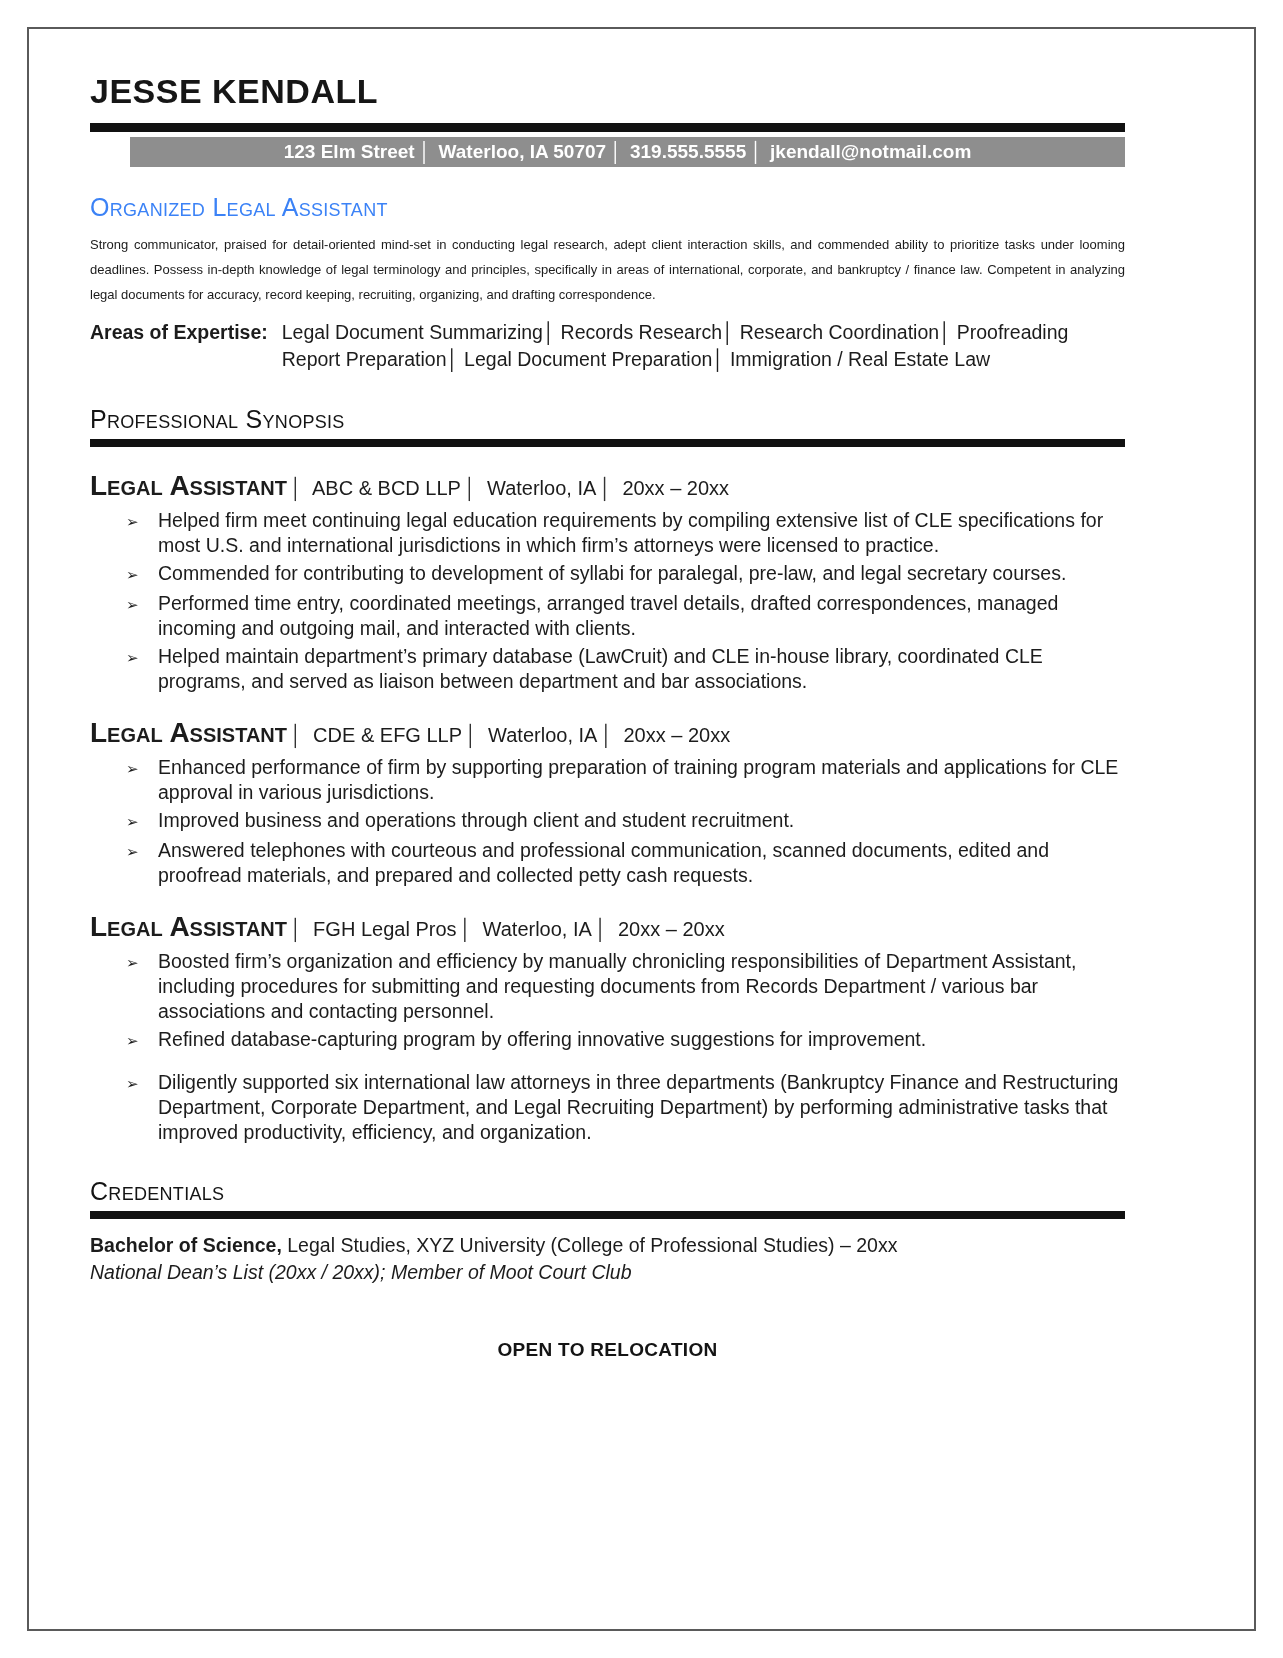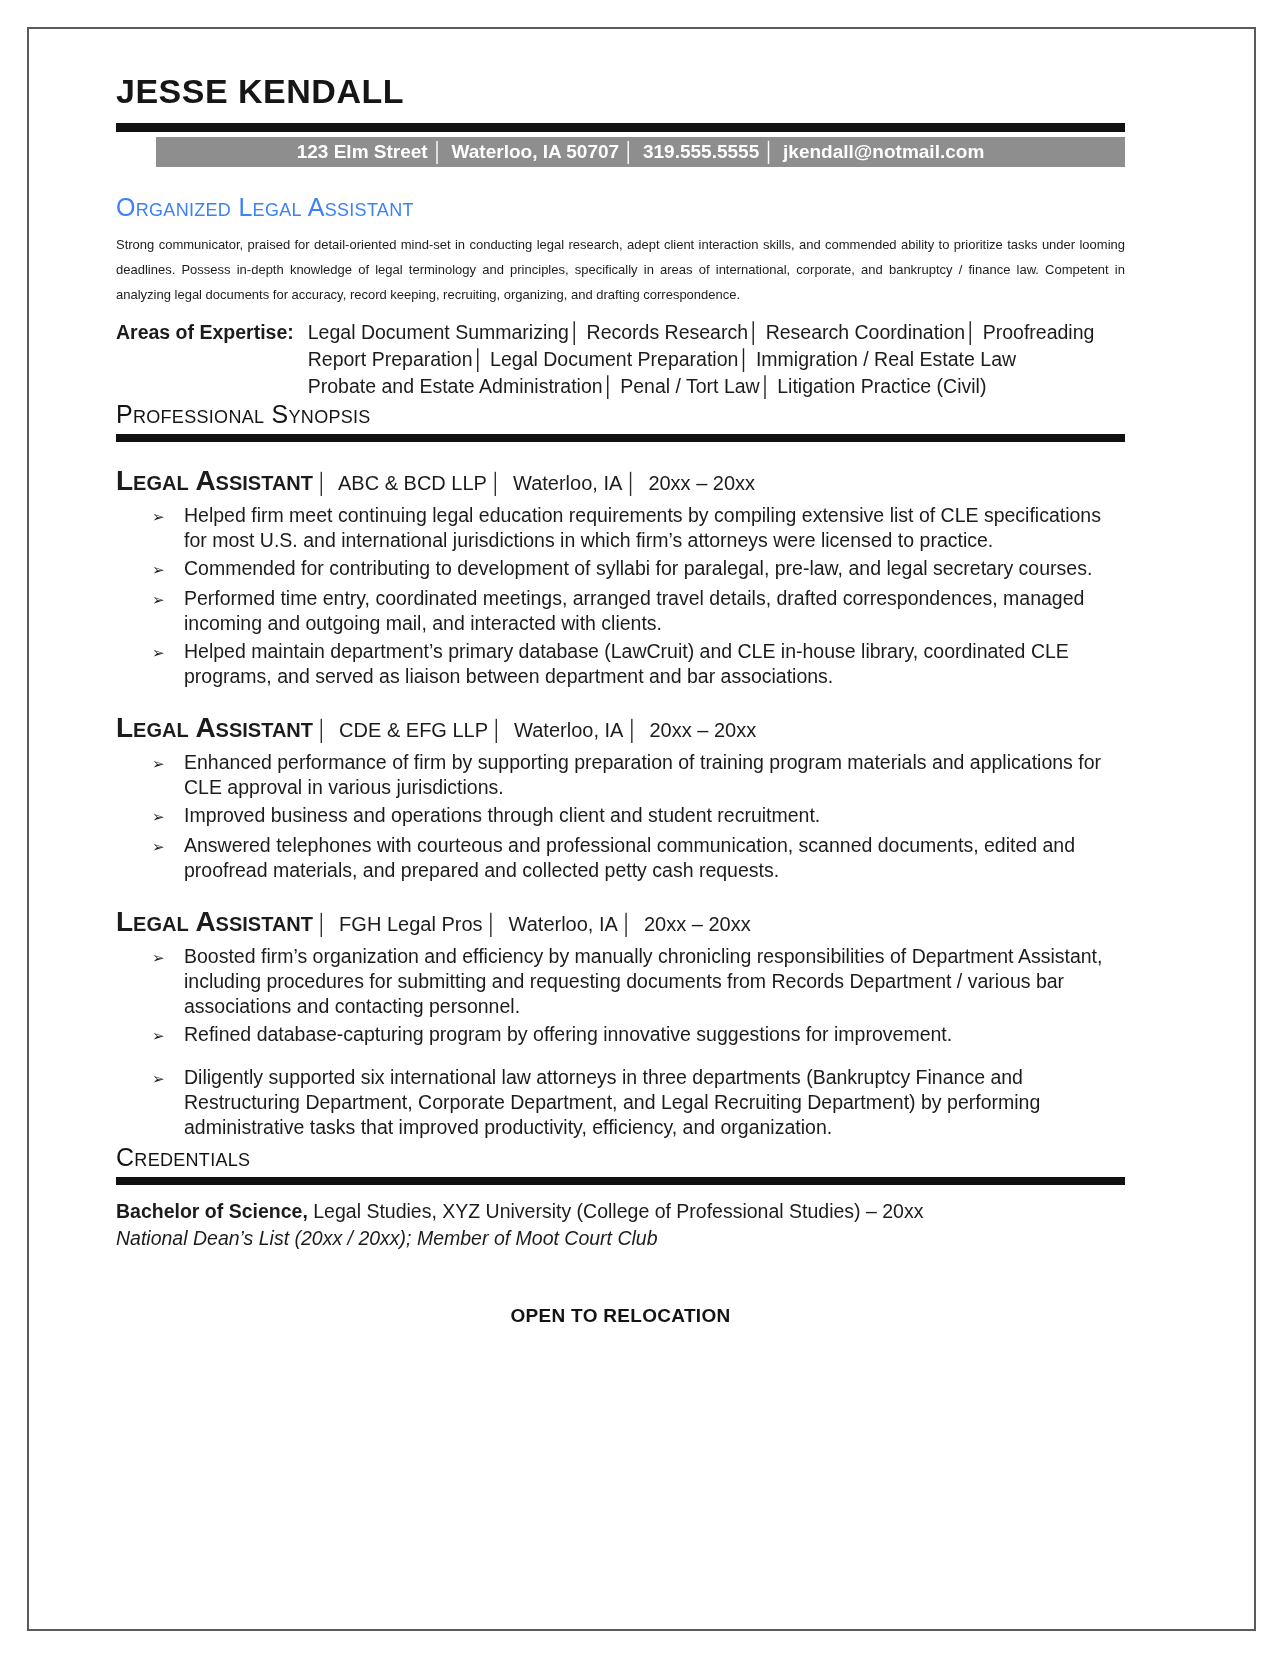--- a/index.html
+++ b/index.html
@@ -3,21 +3,21 @@
 <meta charset="utf-8">
 <style>
   html, body { margin: 0; padding: 0; background: #e9e9e9; }
   .page {
     position: relative;
     width: 1283px;
     height: 1658px;
     margin: 0 auto;
     background: #ffffff;
     box-sizing: border-box;
-    padding: 72px 158px 0 116px;
+    padding: 72px 158px 0 90px;
     overflow: hidden;
     font-family: "Liberation Sans", "DejaVu Sans", sans-serif;
     color: #1c1c1c;
   }
   .page-border {
     position: absolute;
     inset: 27px;
     border: 2px solid #5a5a5a;
     pointer-events: none;
   }
@@ -62,21 +62,21 @@
     text-align: justify;
   }
   .expertise {
     margin-top: 12px;
     display: flex;
     font-size: 19.5px;
     line-height: 27px;
   }
   .exp-label { font-weight: 700; white-space: nowrap; margin-right: 14px; }
   .exp-lines { flex: 1; }
-  .section-head { }
+  .section-head { margin-top: 32px; }
   .section-heading {
     margin: 0;
     font-size: 25px;
     font-weight: 400;
     font-variant: small-caps;
     letter-spacing: 0.3px;
     color: #141414;
   }
   .section-rule {
     height: 8px;
@@ -147,21 +147,20 @@
   </div>
 
   <h2 class="profile-heading">Organized Legal Assistant</h2>
   <p class="summary">Strong communicator, praised for detail-oriented mind-set in conducting legal research, adept client interaction skills, and commended ability to prioritize tasks under looming deadlines. Possess in-depth knowledge of legal terminology and principles, specifically in areas of international, corporate, and bankruptcy / finance law. Competent in analyzing legal documents for accuracy, record keeping, recruiting, organizing, and drafting correspondence.</p>
 
   <div class="expertise">
     <span class="exp-label">Areas of Expertise:</span>
     <div class="exp-lines">
       <div class="exp-line">Legal Document Summarizing│ Records Research│ Research Coordination│ Proofreading</div>
       <div class="exp-line">Report Preparation│ Legal Document Preparation│ Immigration / Real Estate Law</div>
-      <div class="exp-line">Probate and Estate Administration│ Penal / Tort Law│ Litigation Practice (Civil)</div>
     </div>
   </div>
 
   <div class="section-head">
     <h2 class="section-heading">Professional Synopsis</h2>
     <div class="section-rule"></div>
   </div>
 
   <div class="job">
     <div class="job-header">

